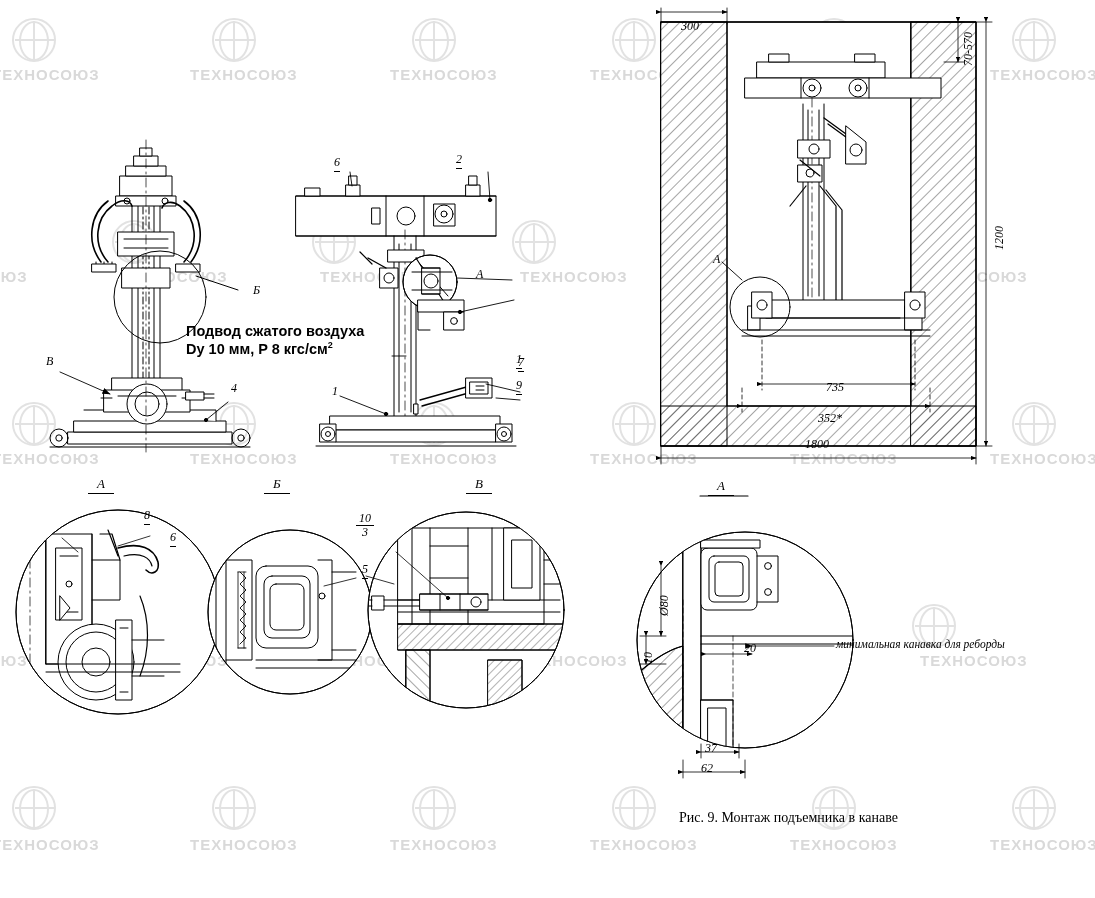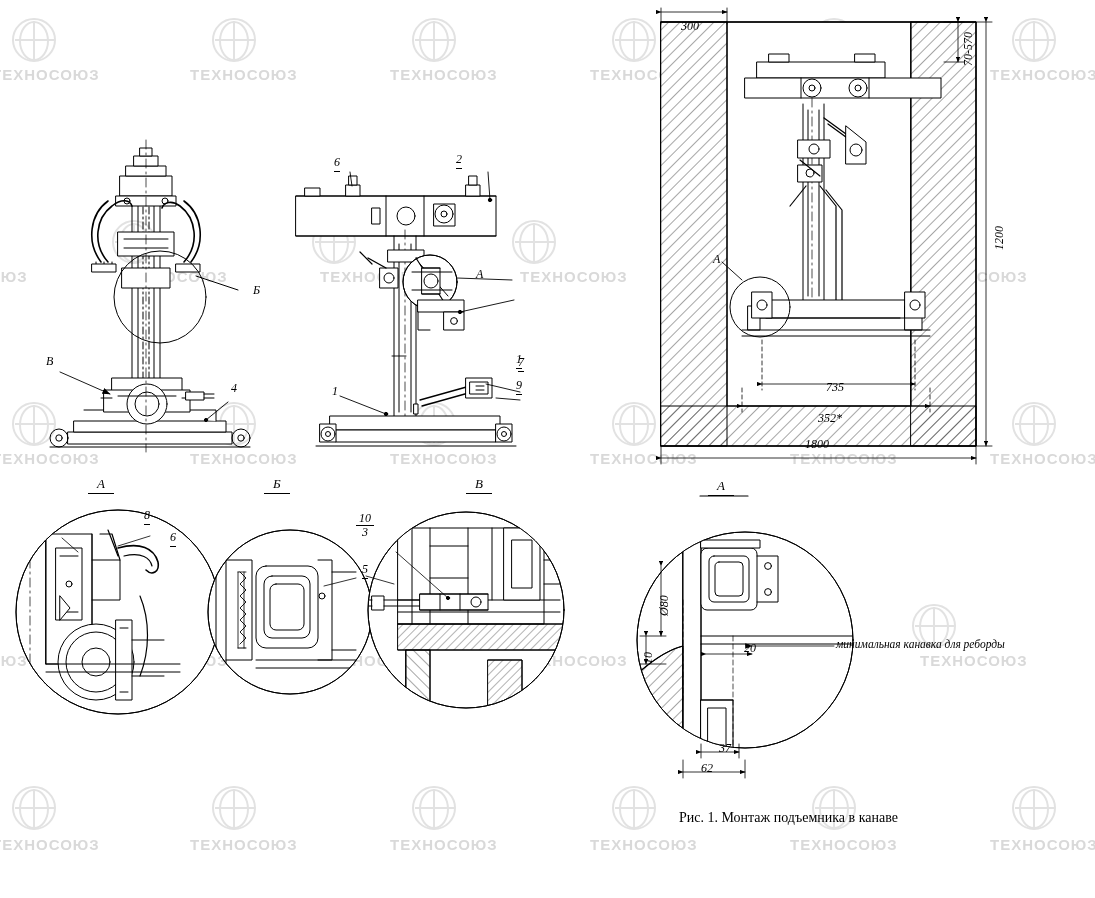--- a/index.html
+++ b/index.html
@@ -589,20 +589,24 @@
   <div class="lbl num" style="left:231px; top:381px;">4</div>
 
   <div class="lbl num-u" style="left:334px; top:155px;">6</div>
   <div class="lbl num-u" style="left:456px; top:152px;">2</div>
   <div class="lbl num" style="left:476px; top:267px;">А</div>
   <div class="lbl num-u" style="left:518px; top:355px;">7</div>
   <div class="lbl num-u" style="left:516px; top:352px;">1</div>
   <div class="lbl num-u" style="left:516px; top:378px;">9</div>
   <div class="lbl num" style="left:332px; top:384px;">1</div>
 
+  <div class="lbl bold-note" style="left:186px; top:322px;">
+    <span>Подвод сжатого воздуха</span><br>
+    <span>Dy 10 мм, P 8 кгс/см</span><sup>2</sup>
+  </div>
 
   <div class="lbl dim" style="left:681px; top:19px;">300</div>
   <div class="lbl dim-v" style="left:961px; top:66px;">70-570</div>
   <div class="lbl dim-v" style="left:992px; top:250px;">1200</div>
   <div class="lbl dim" style="left:826px; top:380px;">735</div>
   <div class="lbl dim" style="left:818px; top:411px;">352*</div>
   <div class="lbl dim" style="left:805px; top:437px;">1800</div>
   <div class="lbl num" style="left:713px; top:252px;">А</div>
 
   <div class="lbl sec" style="left:88px;  top:476px;">А</div>
@@ -615,20 +619,20 @@
 
   <div class="lbl frac" style="left:356px; top:512px;">
     <span class="top">10</span>
     <span>3</span>
   </div>
   <div class="lbl num-u" style="left:362px; top:562px;">5</div>
 
   <div class="lbl dim-v" style="left:657px; top:616px;">Ø80</div>
   <div class="lbl dim-v" style="left:641px; top:664px;">10</div>
   <div class="lbl dim" style="left:744px; top:641px;">20</div>
-  <div class="lbl dim" style="left:705px; top:741px;margin-left:14px;">37</div>
+  <div class="lbl dim" style="left:705px; top:741px;">37</div>
   <div class="lbl dim" style="left:701px; top:761px;">62</div>
 
   <div class="lbl italic-note" style="left:836px; top:638px;">минимальная канавка для реборды</div>
 
-  <div class="lbl caption" style="left:679px; top:810px;">Рис. 1. Монтаж подъемника в канаве</div>
+  <div class="lbl caption" style="left:679px; top:810px;">Рис. 9. Монтаж подъемника в канаве</div>
 
 </div>
 
 </body></html>

